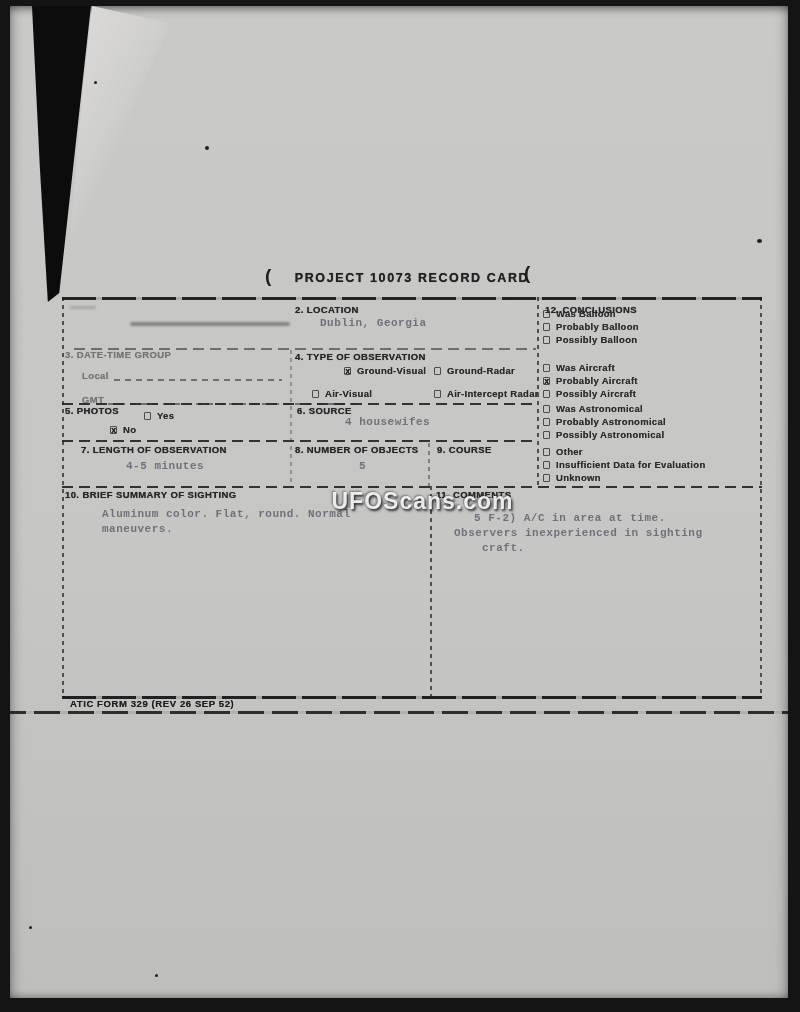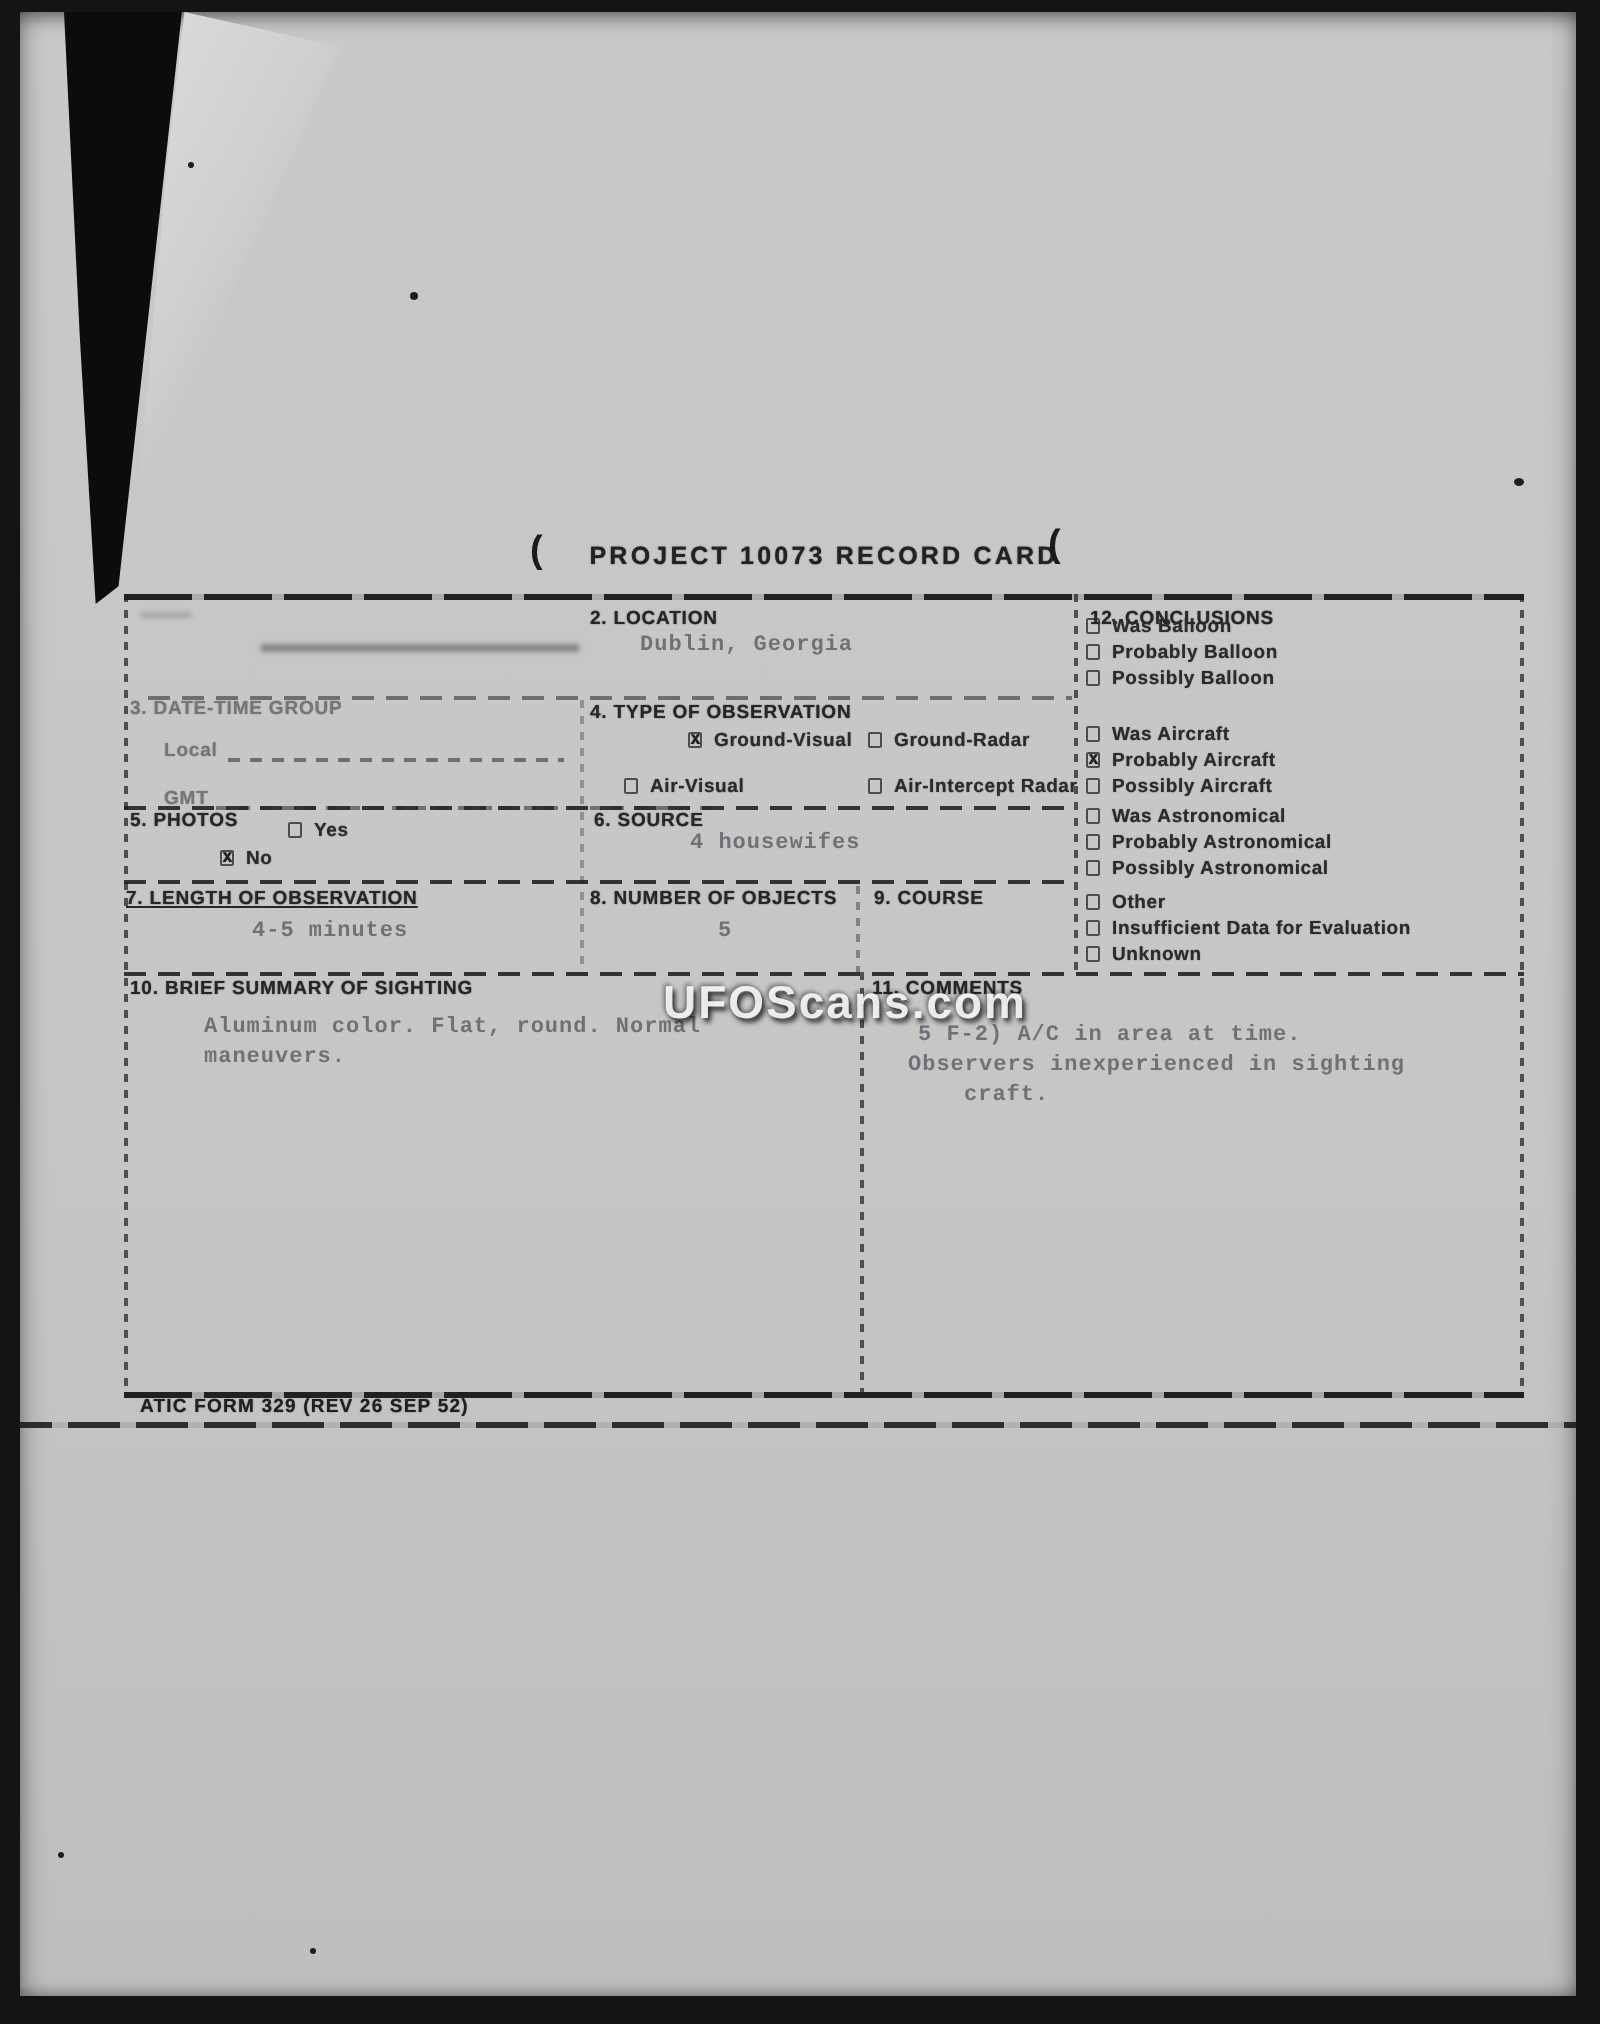--- a/index.html
+++ b/index.html
@@ -154,21 +154,21 @@
   <div class="cbrow" style="left:50px;top:148px;padding-left:32px;">
     <span class="cb"></span><span>Yes</span>
   </div>
   <div class="cbrow" style="left:48px;top:162px;">
     <span class="cb">x</span><span>No</span>
   </div>
 
   <div class="lbl" style="left:235px;top:143px;">6. SOURCE</div>
   <div class="typed" style="left:283px;top:154px;">4 housewifes</div>
 
-  <div class="lbl" style="left:1px;top:182px;text-decoration:underline;">7. LENGTH OF OBSERVATION</div>
+  <div class="lbl" style="left:19px;top:182px;">7. LENGTH OF OBSERVATION</div>
   <div class="typed" style="left:64px;top:198px;">4-5 minutes</div>
   <div class="lbl" style="left:233px;top:182px;">8. NUMBER OF OBJECTS</div>
   <div class="typed" style="left:297px;top:198px;">5</div>
   <div class="lbl" style="left:375px;top:182px;">9. COURSE</div>
 
   <div class="lbl" style="left:483px;top:42px;">12. CONCLUSIONS</div>
   <div class="concl-group" style="top:100px;">
     <div class="concl-item"><span class="cb"></span><span>Was Aircraft</span></div>
     <div class="concl-item"><span class="cb">x</span><span>Probably Aircraft</span></div>
     <div class="concl-item"><span class="cb"></span><span>Possibly Aircraft</span></div>
@@ -187,21 +187,21 @@
     <div class="concl-item"><span class="cb"></span><span>Other</span></div>
     <div class="concl-item"><span class="cb"></span><span>Insufficient Data for Evaluation</span></div>
     <div class="concl-item"><span class="cb"></span><span>Unknown</span></div>
   </div>
 
   <div class="lbl" style="left:3px;top:227px;">10. BRIEF SUMMARY OF SIGHTING</div>
   <div class="typed" style="left:40px;top:246px;">Aluminum color.  Flat, round.  Normal</div>
   <div class="typed" style="left:40px;top:261px;">maneuvers.</div>
 
   <div class="lbl" style="left:374px;top:227px;">11. COMMENTS</div>
-  <div class="typed" style="left:397px;top:250px;text-align:center;">5 F-2) A/C in area at time.</div>
+  <div class="typed" style="left:412px;top:250px;text-align:center;">5 F-2) A/C in area at time.</div>
   <div class="typed" style="left:392px;top:265px;">Observers inexperienced in sighting</div>
   <div class="typed" style="left:420px;top:280px;">craft.</div>
 </div>
 
 <div class="watermark">UFOScans.com</div>
 
 <div class="form-footer">ATIC FORM 329 (REV 26 SEP 52)</div>
 <div class="page-rule"></div>
 
 </body></html>

